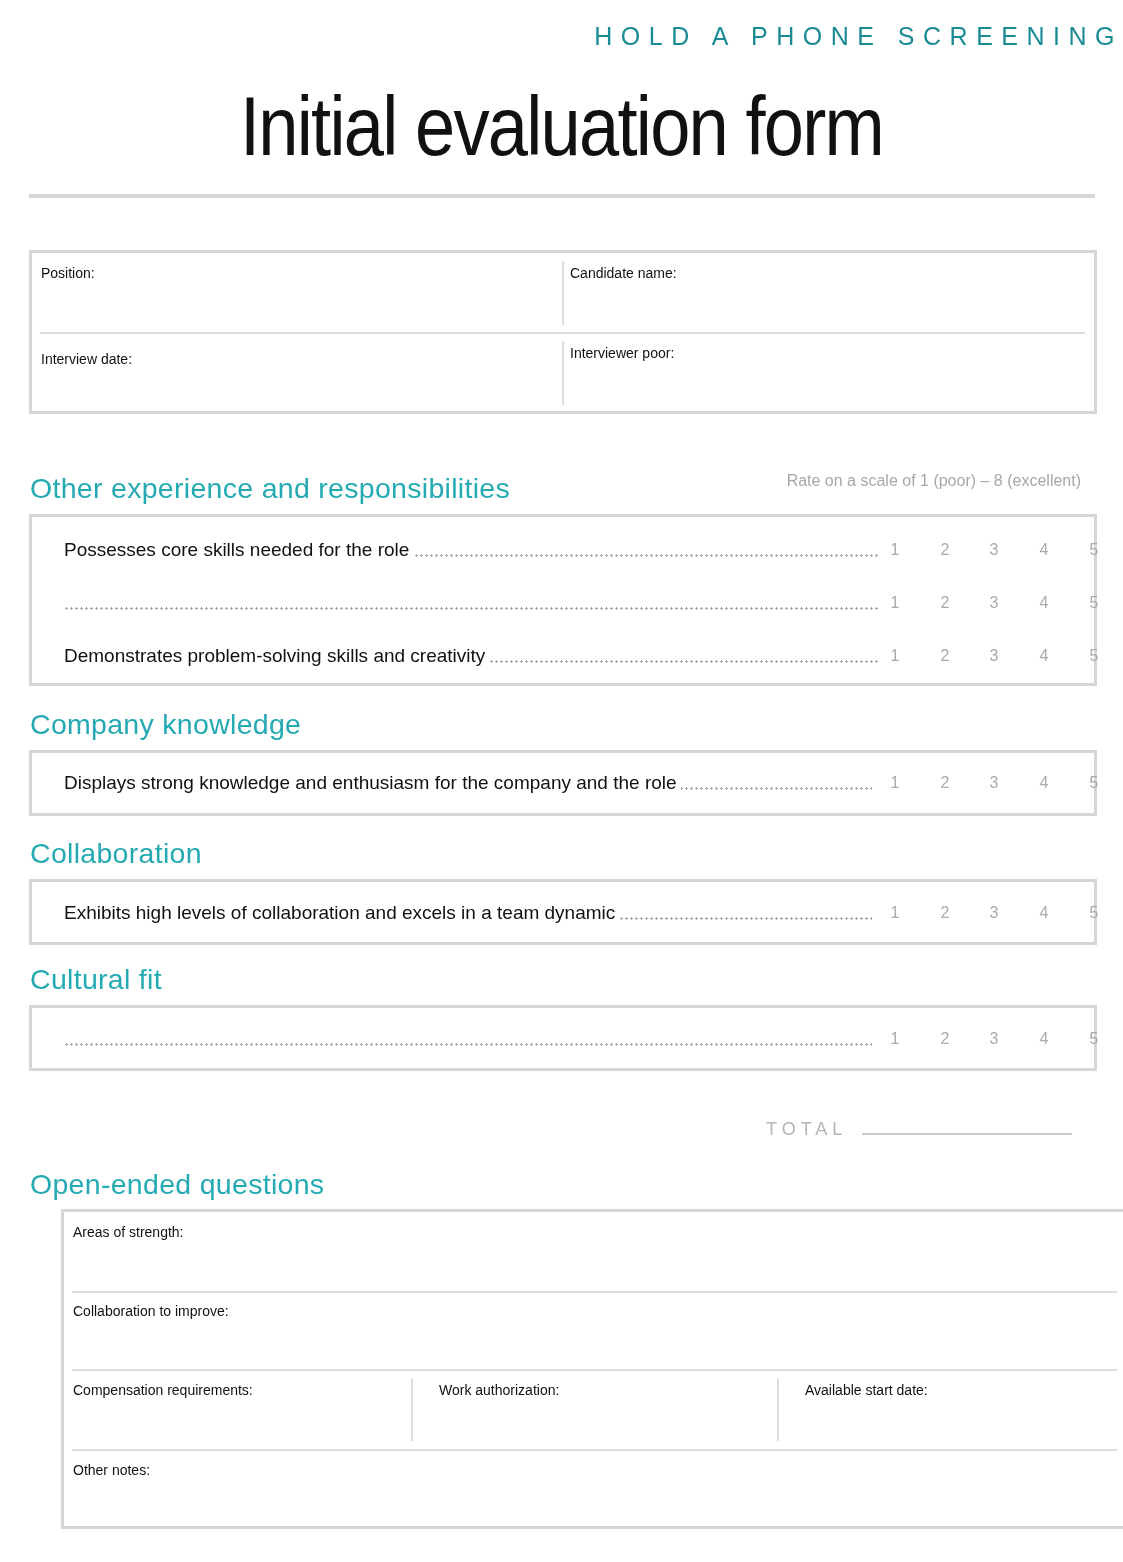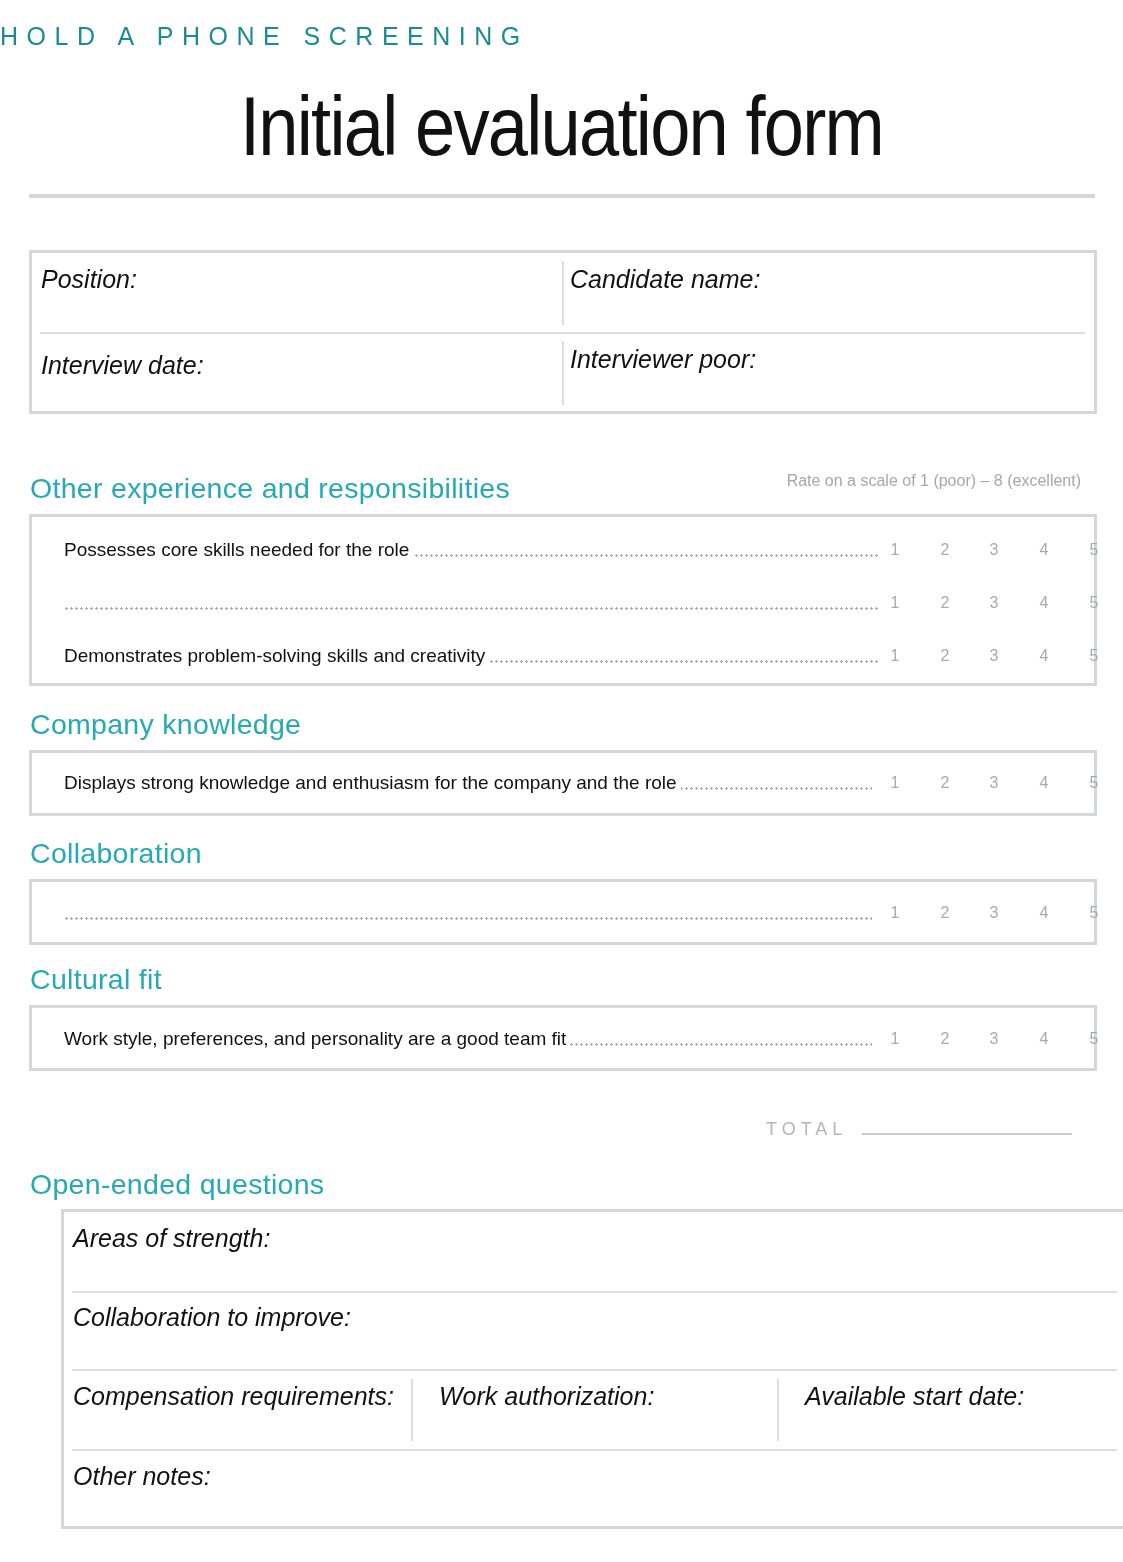--- a/index.html
+++ b/index.html
@@ -1,26 +1,26 @@
 <!DOCTYPE html>
 <html><head>
 <meta charset="utf-8">
 <style>
   html, body { margin: 0; padding: 0; background: #ffffff; }
   body { width: 1123px; height: 1562px; position: relative; overflow: hidden;
          font-family: "Liberation Sans", sans-serif; color: #111; }
-  .eyebrow { position: absolute; top: 22px; left: 0; width: 1123px; text-align: left;
+  .eyebrow { position: absolute; top: 22px; left: 0; width: 1123px; text-align: right;
              color: #1a8b94; font-size: 25px; letter-spacing: 8.5px; font-weight: normal; }
   .title { position: absolute; top: 78px; left: 0; width: 1123px; text-align: center;
            font-size: 84px; font-weight: normal; letter-spacing: -2px; color: #111;
            transform: scaleX(0.86); transform-origin: center; }
   .rule { position: absolute; top: 194px; left: 29px; width: 1066px; height: 4px; background: #d4d6d9; }
 
   .box { position: absolute; left: 29px; width: 1062px; border: 3px solid #d4d6d9; background: #fff; box-sizing: content-box; }
-  .label { font-size: 25px; color: #111; position: absolute; font-style: italic; }
+  .label { font-size: 14px; color: #111; position: absolute; }
   .hline { position: absolute; height: 2px; background: #dcdde0; }
   .vline { position: absolute; width: 2px; background: #dcdde0; }
 
   .section-title { position: absolute; left: 30px; color: #25aab3; font-size: 28.5px; letter-spacing: 0.3px; }
   .scale-note { position: absolute; top: 472px; right: 42px; color: #a5a7aa; font-size: 16px; }
 
   .row { position: absolute; left: 32px; width: 1040px; height: 26px; }
   .row .q { position: absolute; left: 0; top: 0; font-size: 19px; color: #111; white-space: nowrap; background: #fff; padding-right: 4px; z-index: 2; }
   .row .dots { position: absolute; left: 0; width: 814px; top: 15px; height: 3px;
                background-image: radial-gradient(circle, #a8aaad 1px, transparent 1.3px);
@@ -88,33 +88,33 @@
     <span class="n" style="left:922px;">3</span>
     <span class="n" style="left:972px;">4</span>
     <span class="n" style="left:1022px;">5</span>
   </div>
 </div>
 
 <div class="section-title" style="top:837px;">Collaboration</div>
 <div class="box" style="top:879px; height:60px;">
   <div class="row" style="top:20px;">
     <span class="dots" style="width:808px;"></span>
+    <span class="q">Exhibits high levels of collaboration and excels in a team dynamic</span>
     <span class="n" style="left:823px;">1</span>
     <span class="n" style="left:873px;">2</span>
     <span class="n" style="left:922px;">3</span>
     <span class="n" style="left:972px;">4</span>
     <span class="n" style="left:1022px;">5</span>
   </div>
 </div>
 
 <div class="section-title" style="top:963px;">Cultural fit</div>
 <div class="box" style="top:1005px; height:60px;">
   <div class="row" style="top:20px;">
     <span class="dots" style="width:808px;"></span>
-    <span class="q">Work style, preferences, and personality are a good team fit</span>
     <span class="n" style="left:823px;">1</span>
     <span class="n" style="left:873px;">2</span>
     <span class="n" style="left:922px;">3</span>
     <span class="n" style="left:972px;">4</span>
     <span class="n" style="left:1022px;">5</span>
   </div>
 </div>
 
 <div class="total-label">TOTAL</div>
 <div class="total-line"></div>

